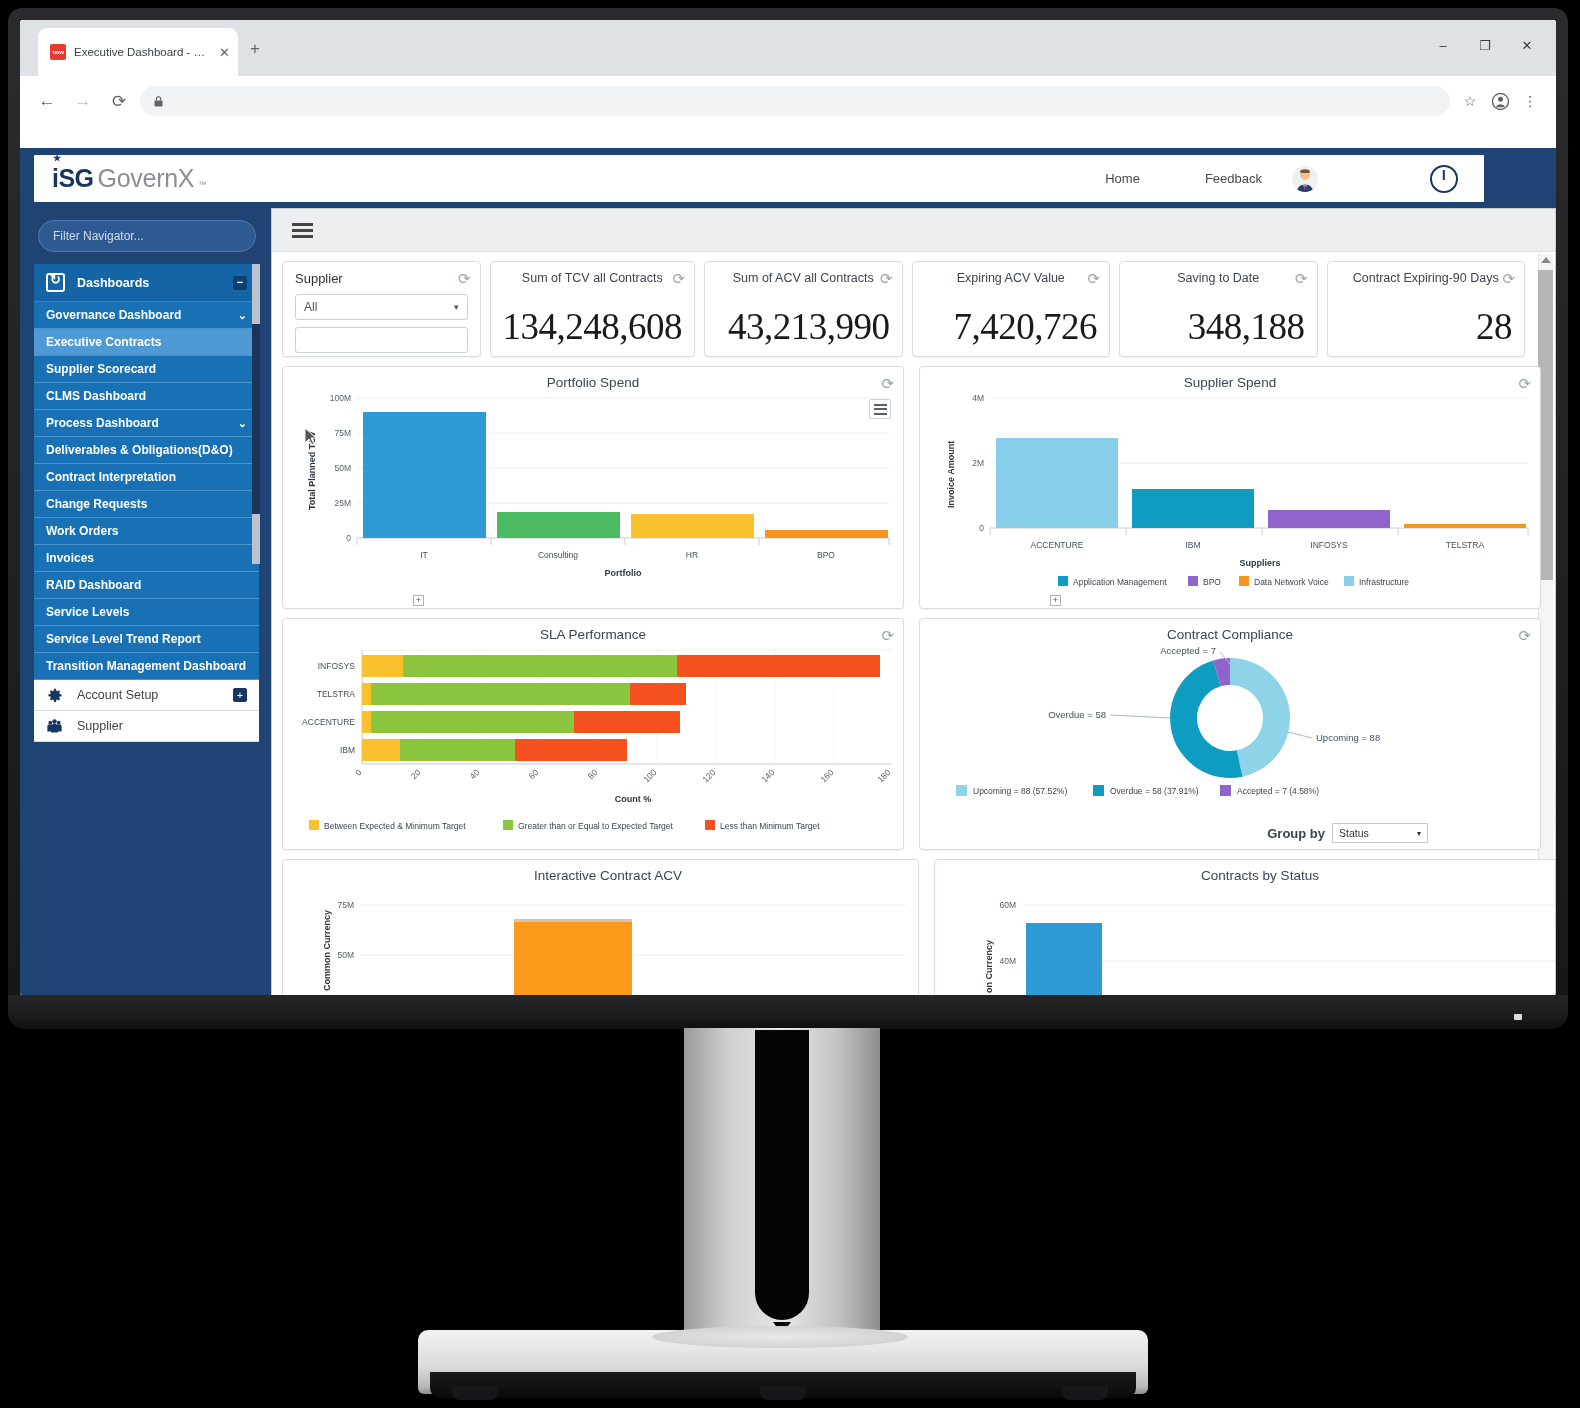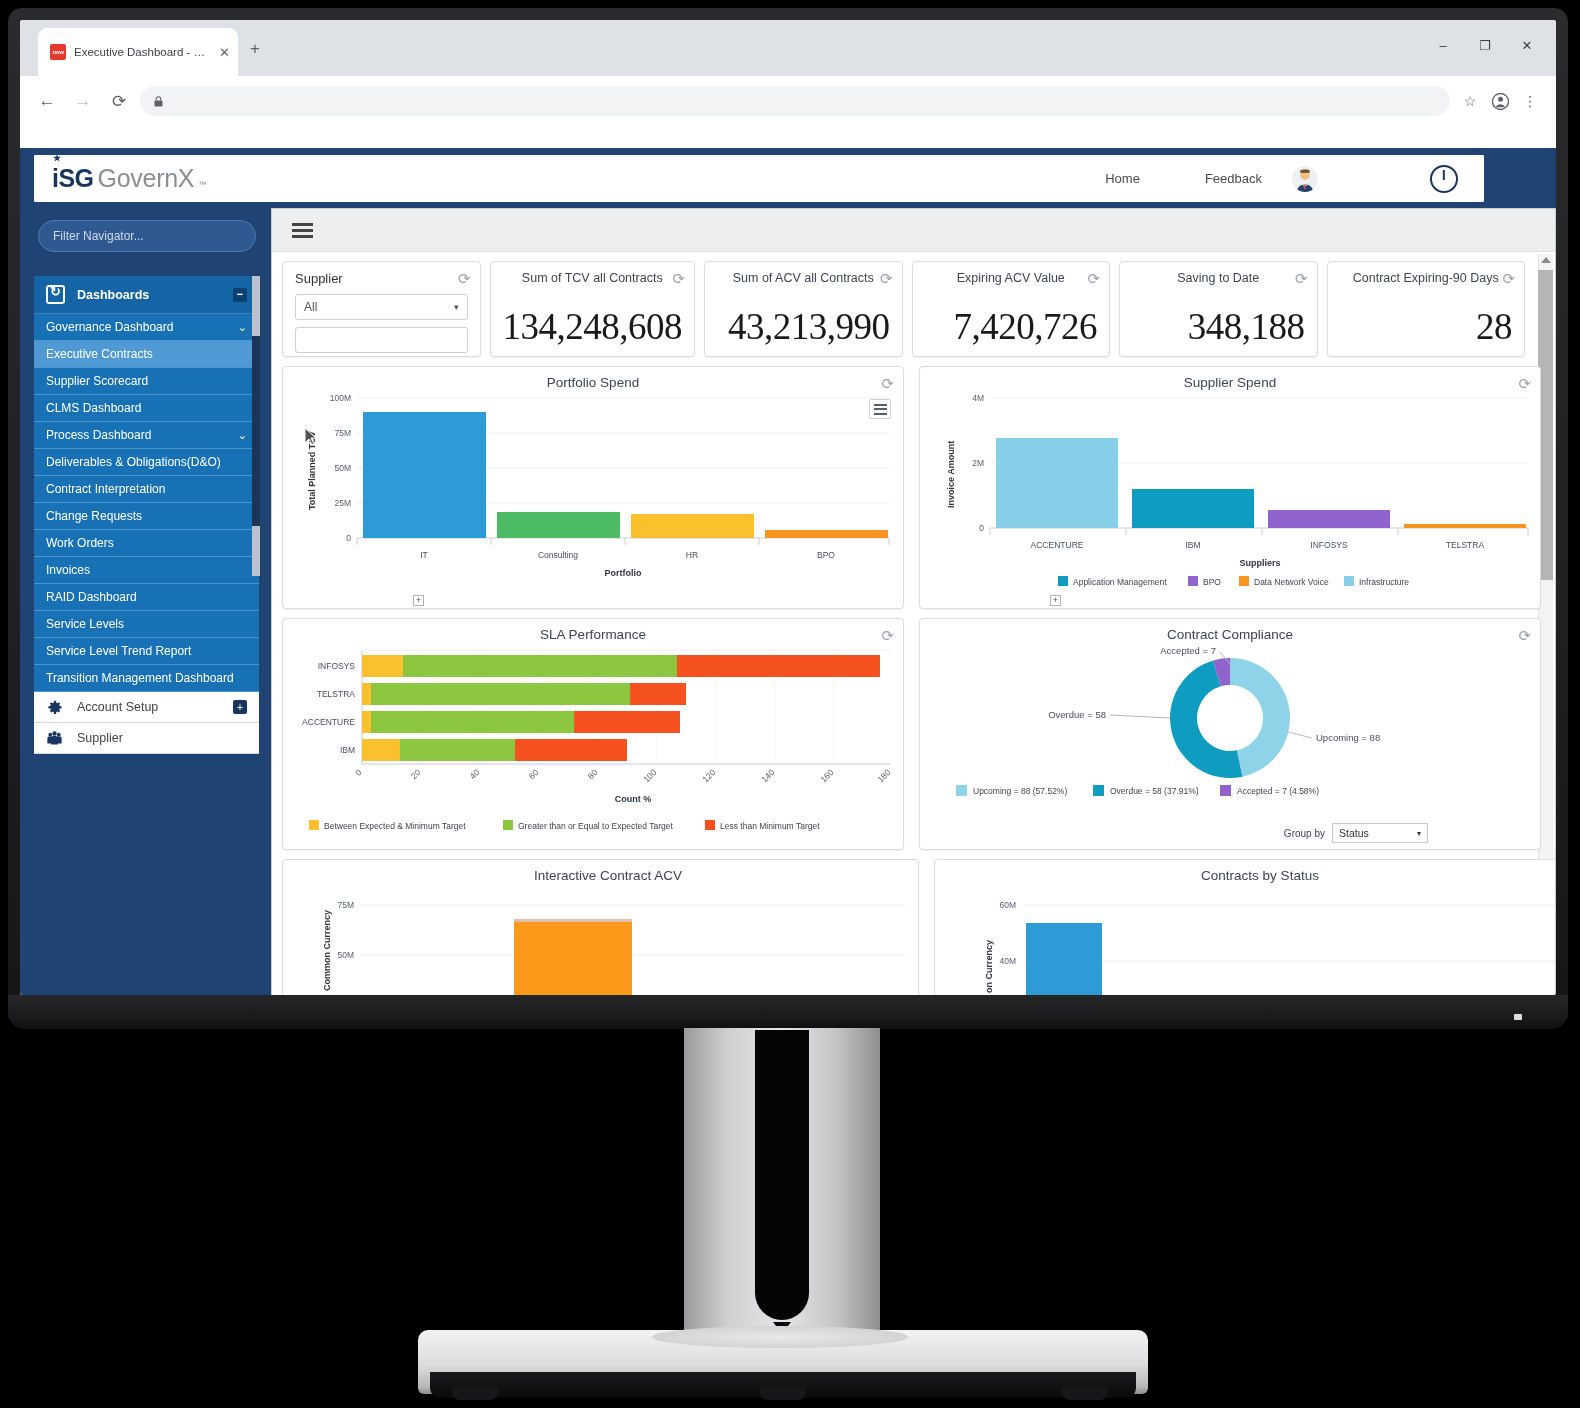--- a/index.html
+++ b/index.html
@@ -90,35 +90,35 @@
   .avatar { width:26px;height:26px;border-radius:50%;background:#eef1f4; display:flex;align-items:flex-end;justify-content:center; overflow:hidden;}
   .power { width:28px;height:28px;border-radius:50%;border:2.4px solid #17355f; position:relative; margin-left:82px;}
   .power:before{content:"";position:absolute;left:50%;top:3px;transform:translateX(-50%);width:2.4px;height:10px;background:#17355f;}
 
   
   .sidebar { position:absolute; left:14px; top:62px; width:230px; height:785px; }
   .filternav {
     margin:10px 0 0 4px; width:218px; height:32px; border:1px solid #4f79ad; border-radius:16px;
     background:#2f5a91; color:#cfdaea; font-size:12px; display:flex; align-items:center; padding:0 14px;
   }
-  .navwrap { margin-top:24px; width:225px; position:relative; }
+  .navwrap { margin-top:12px; width:225px; position:relative; }
   .nav-scroll { position:absolute; right:-1px; top:0; width:8px; height:290px; background:#1b3559; }
   .nav-scroll-thumb { position:absolute; right:-1px; top:0; width:8px; height:60px; background:#b9c2cd; }
   .nav-scroll-thumb2 { position:absolute; right:-1px; top:250px; width:8px; height:50px; background:#b9c2cd; }
   .nav-head {
     height:38px; background:#1565a6; display:flex; align-items:center; padding:0 12px; gap:12px;
     color:#fff; font-size:12.5px; font-weight:bold; border-bottom:1px solid #3f7fbd;
   }
   .nav-head .sq { margin-left:auto; width:14px;height:14px;background:#0d3f74;color:#fff;font-size:11px;
       display:flex;align-items:center;justify-content:center;border-radius:2px;line-height:1;}
   .dash-icon{width:19px;height:19px;border:2px solid #fff;border-radius:3px;position:relative;display:block;}
   .dash-icon:after{content:"\21BB";position:absolute;left:2px;top:-3px;font-size:13px;color:#fff;}
   .nav-item {
     height:27px; background:#1871b5; color:#fff; font-size:12px; display:flex; align-items:center;
-    padding:0 12px; border-bottom:1px solid #4a94cc; font-weight:normal;
+    padding:0 12px; border-bottom:1px solid #4a94cc; font-weight:bold;
   }
   .nav-item.sel { background:#4f9ad4; }
   .nav-item .chev { margin-left:auto; font-size:11px; }
   .nav-item.light { background:#fff; color:#444; font-weight:normal; border-bottom:1px solid #d8d8d8; height:31px; gap:14px; font-size:12.5px;}
   .nav-item.light .sq { margin-left:auto; width:14px;height:14px;background:#17355f;color:#fff;font-size:11px;
       display:flex;align-items:center;justify-content:center;border-radius:2px;line-height:1;}
   .gear { font-size:17px; color:#17355f; }
 
   
   .content { position:absolute; left:251px; top:60px; width:1285px; height:787px; background:#fff; border:1px solid #c8ccd0; }
@@ -158,21 +158,21 @@
   .ax-lbl-b { font-size:9px; fill:#2e3741; font-weight:bold; font-family:"Liberation Sans",sans-serif;}
   .cat-lbl { font-size:8.5px; fill:#44505c; font-family:"Liberation Sans",sans-serif;}
   .leg-txt { font-size:8.5px; fill:#3c4551; font-family:"Liberation Sans",sans-serif;}
   .don-txt { font-size:9.5px; fill:#44505c; font-family:"Liberation Sans",sans-serif;}
   .exp-box { position:absolute; left:130px; bottom:2px; width:11px;height:11px;border:1px solid #aeb4ba;
              font-size:9px;color:#555;display:flex;align-items:center;justify-content:center;line-height:1;background:#fff;}
   .hamb-chart { position:absolute; right:12px; top:32px; width:22px;height:20px;border:1px solid #d0d4d8;background:#fff;
                 display:flex;flex-direction:column;justify-content:center;align-items:center;gap:2.5px;border-radius:2px;}
   .hamb-chart span { width:13px;height:2px;background:#55606c;display:block; }
   .groupby { position:absolute; right:112px; bottom:6px; display:flex; align-items:center; gap:7px; }
-  .groupby-lbl { font-size:10px; color:#3c4551; }
+  .groupby-lbl { font-size:13px; color:#3c4551;font-weight:bold; }
   .groupby-sel { width:96px; height:20px; border:1px solid #c4c9ce; background:#fff; font-size:10.5px; color:#333;
                  display:flex; align-items:center; padding:0 6px; }
   .groupby-sel .caret { margin-left:auto; font-size:8px; }
 </style>
 </head>
 <body>
 
 <div id="stage">
 
   <div class="monitor-bezel"></div>

